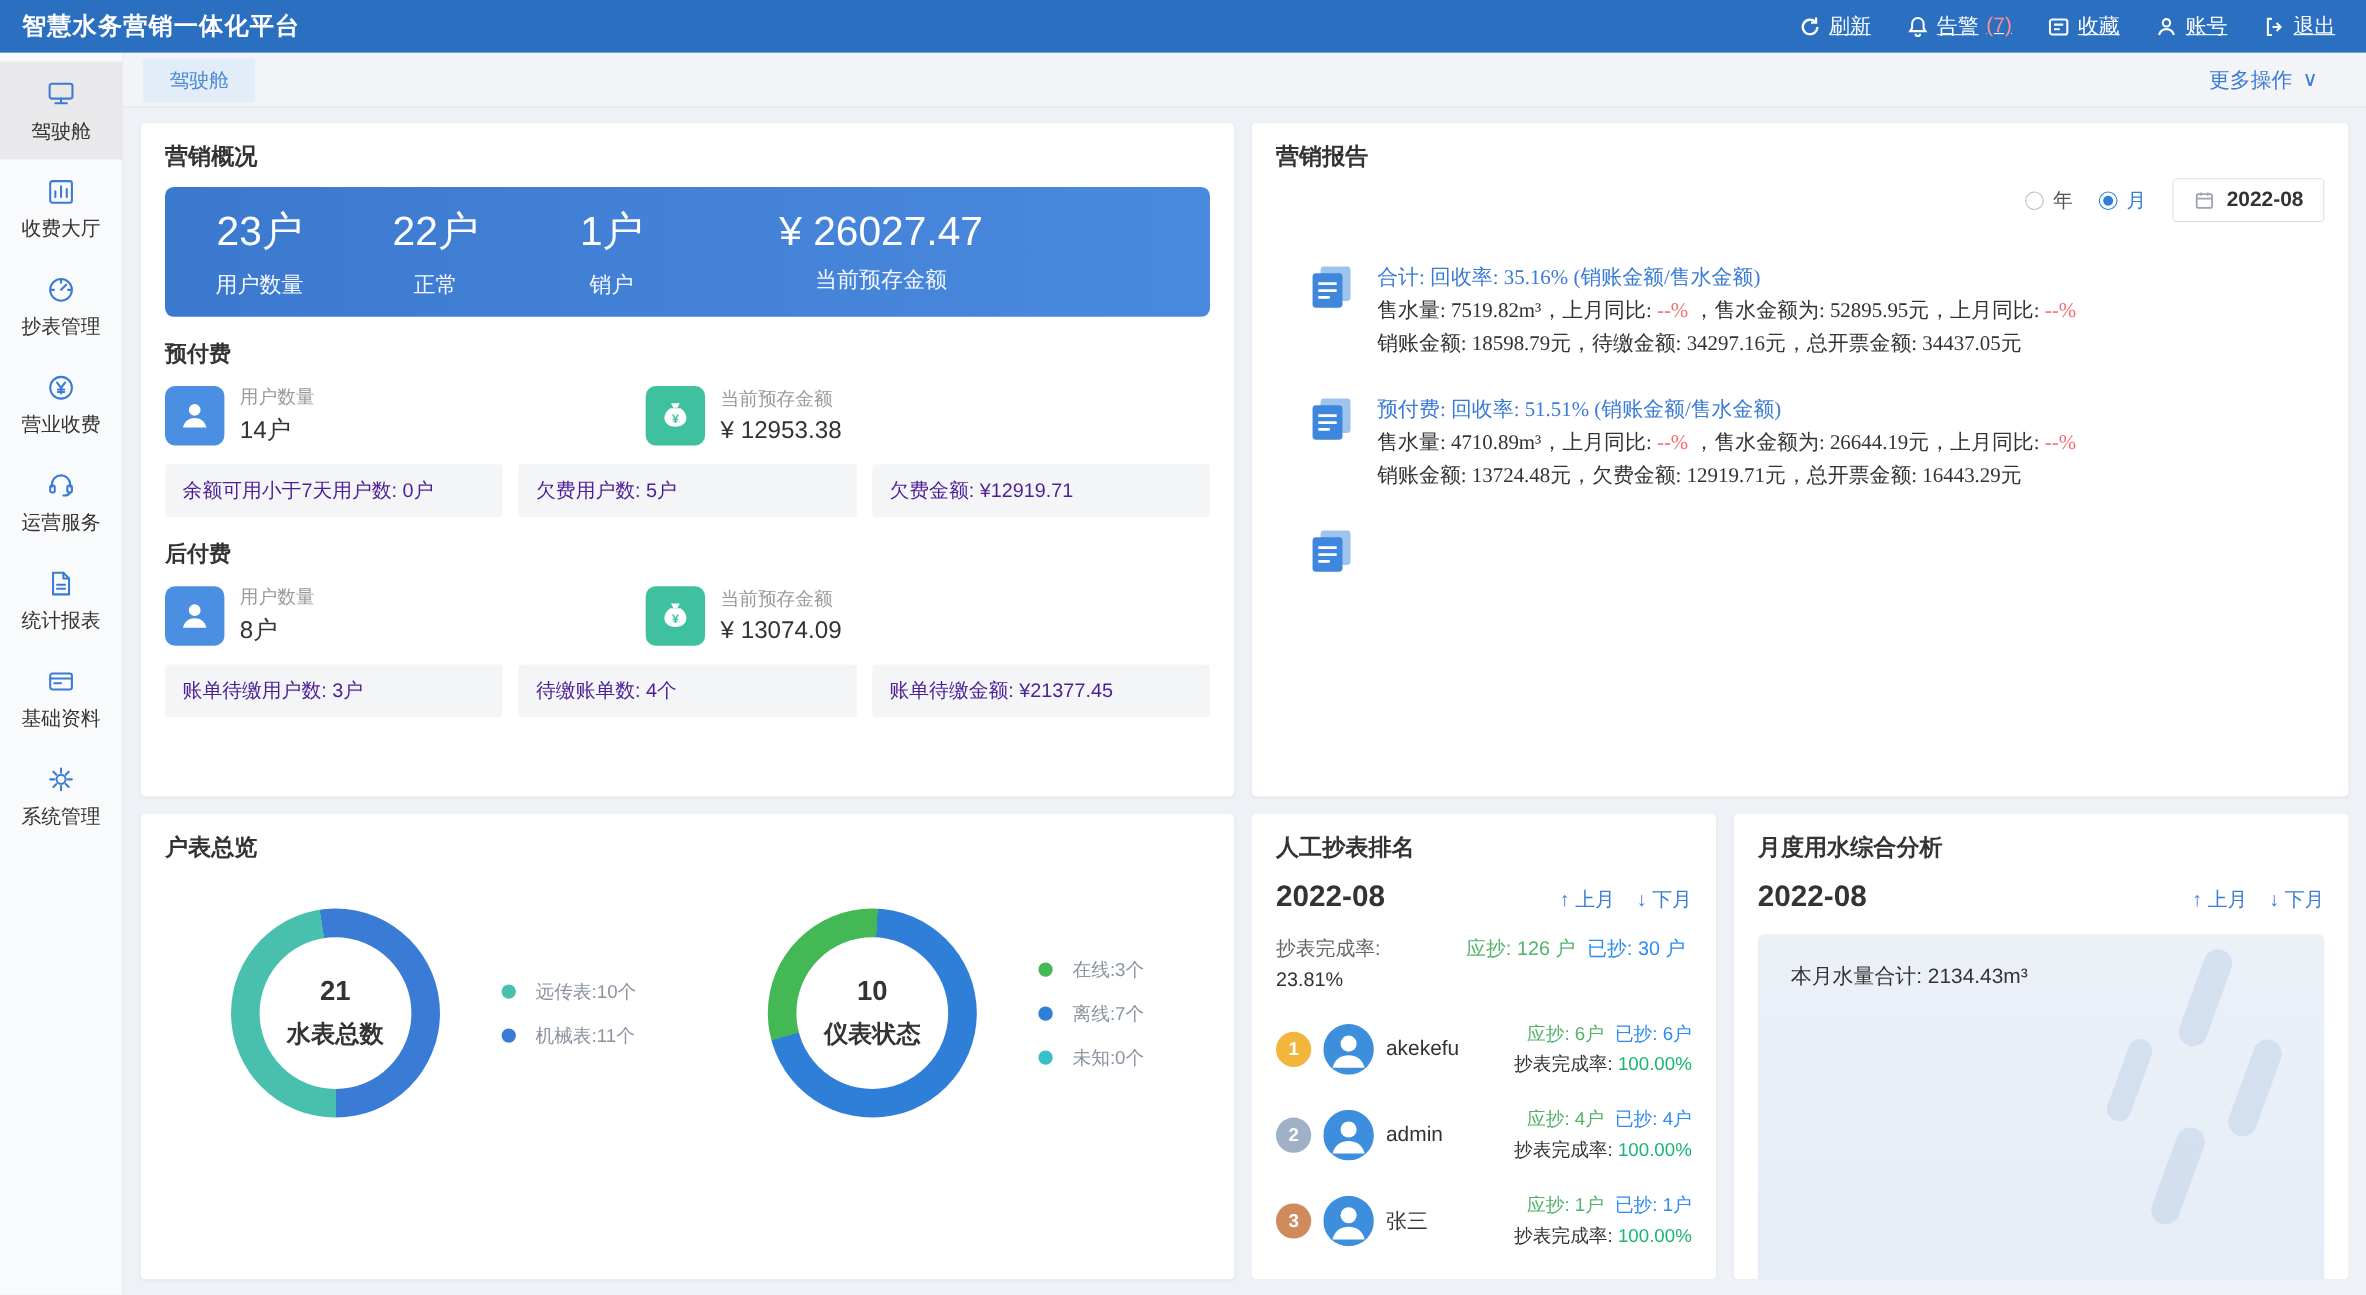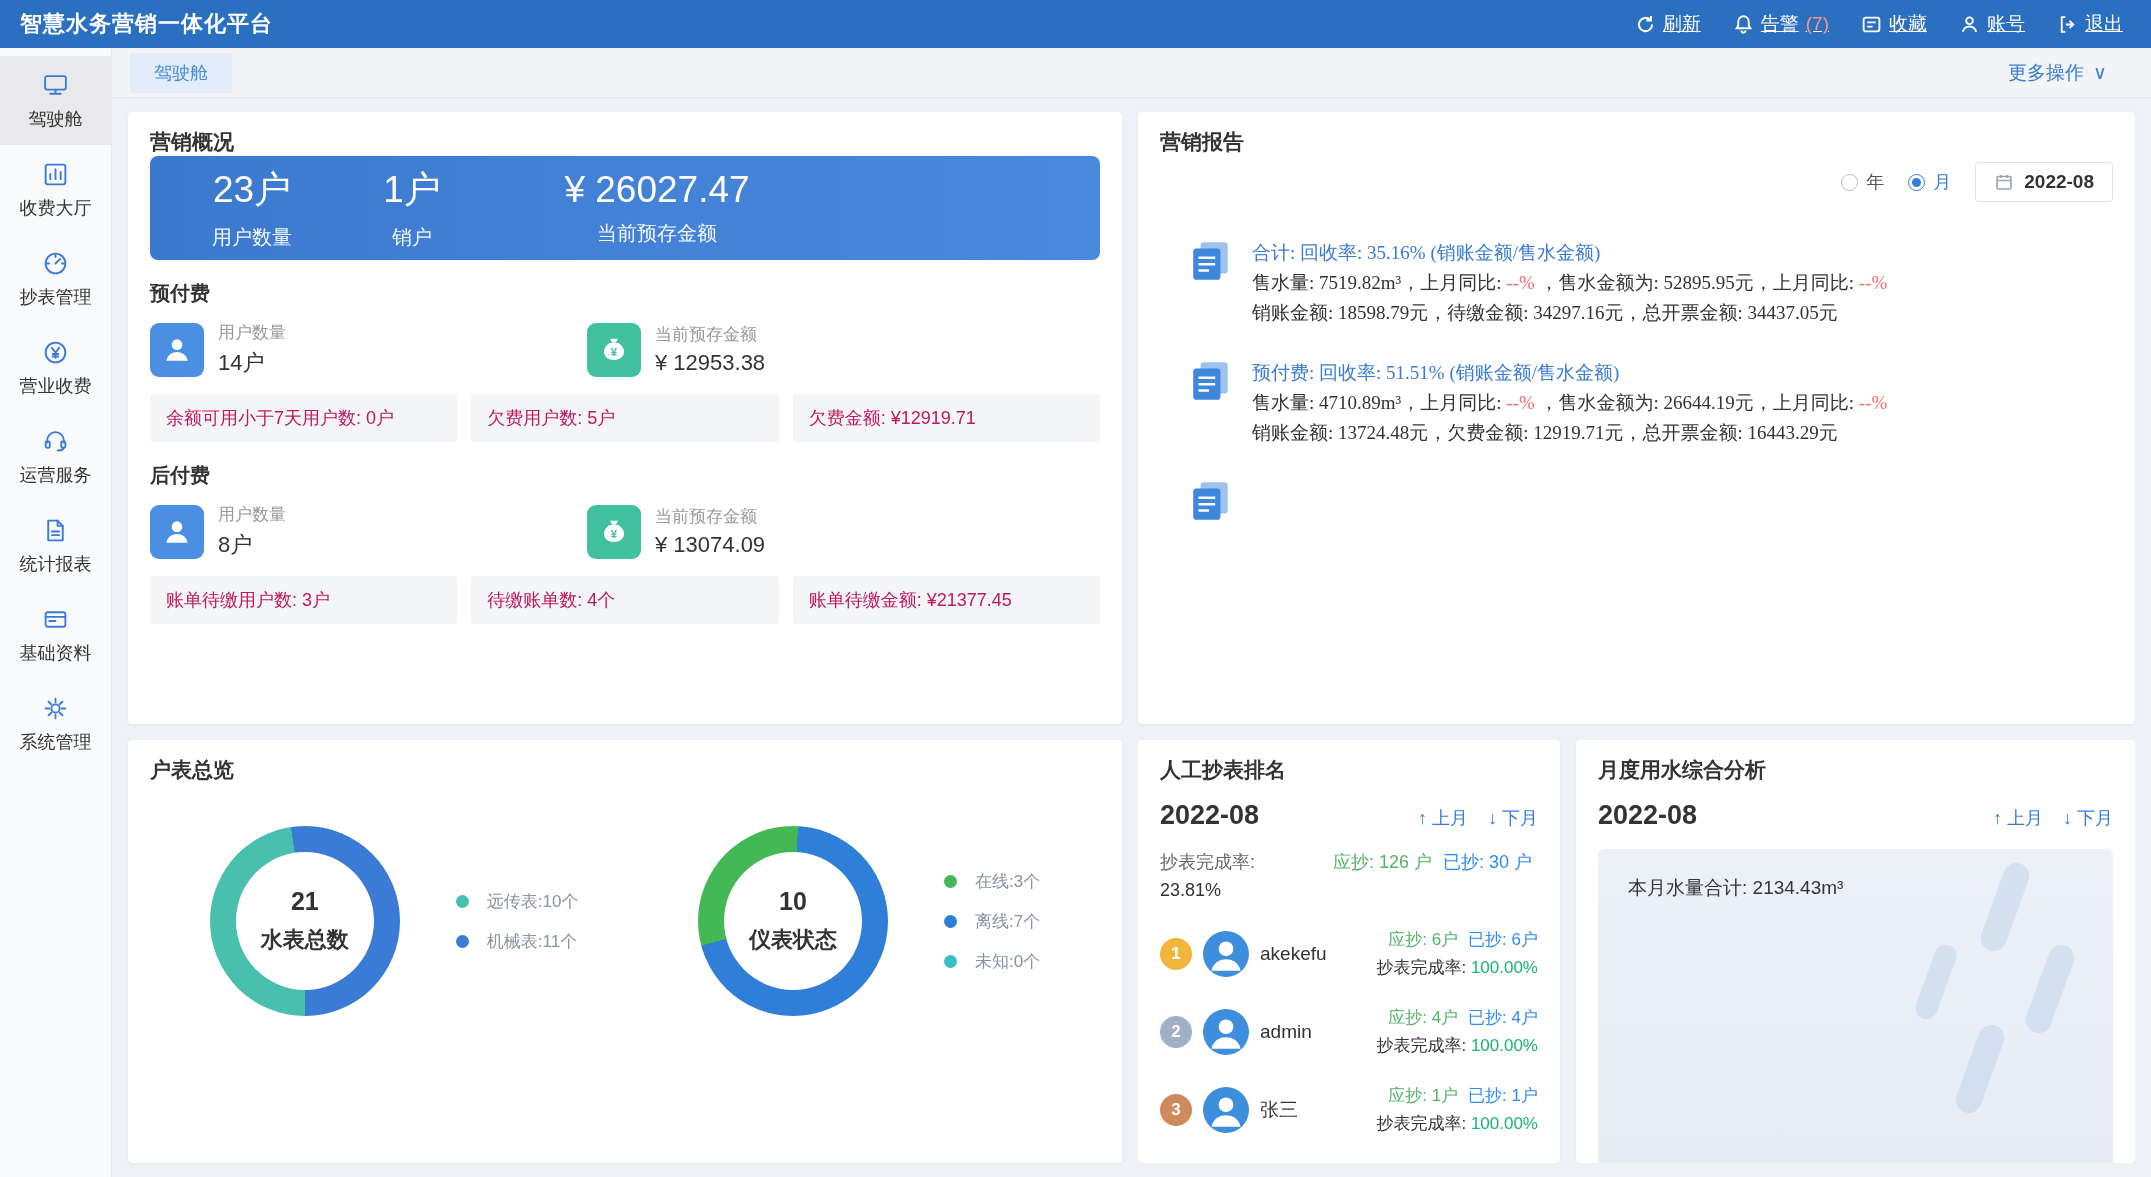--- a/index.html
+++ b/index.html
@@ -31,36 +31,36 @@
   
   .tabbar{height:50px;background:#f2f4f7;display:flex;align-items:center;padding:0 42px 0 18px;position:relative;border-bottom:1px solid #e4e7ec;}
   .tab{background:#e3edfa;color:#4b8bd4;font-size:18px;padding:8px 24px;border-radius:2px;cursor:pointer;}
   .more-actions{position:absolute;right:44px;color:var(--link);font-size:19px;display:flex;gap:9px;align-items:center;cursor:pointer;}
   
   .content{flex:1;padding:14px 16px;display:grid;grid-template-columns:994px 1fr;grid-template-rows:612px 1fr;gap:16px;overflow:hidden;min-height:0;}
   .card{background:#fff;border-radius:4px;padding:16px 22px;box-shadow:0 1px 3px rgba(0,0,0,.05);overflow:hidden;}
   .card-title{font-size:21px;font-weight:bold;color:#333;}
   .row2-right{display:grid;grid-template-columns:422px 1fr;gap:16px;min-height:0;overflow:hidden;}
   
-  .banner{height:104px;border-radius:8px;background:linear-gradient(90deg,#3b79cf,#4a8ade);display:flex;align-items:center;color:#fff;padding-left:22px;}
+  .banner{margin-top:14px;height:118px;border-radius:8px;background:linear-gradient(90deg,#3b79cf,#4a8ade);display:flex;align-items:center;color:#fff;padding-left:6px;}
   .banner-cell{width:160px;text-align:center;}
   .banner-cell.wide{width:330px;}
   .banner-value{font-size:37px;}
   .banner-label{font-size:20px;margin-top:9px;opacity:.95;}
   .section-title{font-size:20px;font-weight:bold;margin:20px 0 14px;}
   .tiles{display:flex;}
   .tile{display:flex;align-items:center;gap:14px;width:46%;}
   .tile-icon{width:54px;height:54px;border-radius:9px;display:flex;align-items:center;justify-content:center;flex:none;}
   .tile-icon.user-bg{background:#4a8fe2;}
   .tile-icon.money-bg{background:#3fc1a0;}
   .tile-icon svg{width:32px;height:32px;}
   .tile-label{font-size:17px;color:#999;}
   .tile-value{font-size:22px;color:#333;margin-top:4px;}
   .strips{display:flex;gap:14px;margin-top:16px;}
-  .strip{flex:1;background:#f4f5f7;border-radius:3px;padding:12px 16px;font-size:18px;color:#be185d;white-space:nowrap;overflow:hidden;}
+  .strip{flex:1;background:#f4f5f7;border-radius:3px;padding:12px 16px;font-size:18px;color:#4c1d95;white-space:nowrap;overflow:hidden;}
   
   .report-controls{display:flex;justify-content:flex-end;align-items:center;gap:24px;margin-top:6px;}
   .radio{display:flex;align-items:center;gap:8px;font-size:18px;color:#555;cursor:pointer;}
   .radio-circle{width:17px;height:17px;border-radius:50%;border:1.5px solid #b6bcc6;background:#fff;position:relative;flex:none;}
   .radio.checked .radio-circle{border-color:#2f7ed8;}
   .radio.checked .radio-circle::after{content:"";position:absolute;inset:3px;border-radius:50%;background:#2f7ed8;}
   .radio.checked .radio-label{color:#2f7ed8;}
   .datebox{display:flex;align-items:center;gap:10px;border:1px solid #dcdfe6;border-radius:4px;background:#fff;padding:8px 18px;font-size:19px;font-weight:bold;color:#333;cursor:pointer;}
   .datebox svg{width:20px;height:20px;}
   .report-list{margin-top:36px;display:flex;flex-direction:column;gap:30px;padding-left:28px;}
@@ -230,20 +230,24 @@
     <div class="content">
 
       <section class="card">
         <div class="card-title">营销概况</div>
         <div class="banner">
           <div class="banner-cell">
             <div class="banner-value">23户</div>
             <div class="banner-label">用户数量</div>
           </div>
           <div class="banner-cell">
+            <div class="banner-value">22户</div>
+            <div class="banner-label">正常</div>
+          </div>
+          <div class="banner-cell">
             <div class="banner-value">1户</div>
             <div class="banner-label">销户</div>
           </div>
           <div class="banner-cell wide">
             <div class="banner-value">¥ 26027.47</div>
             <div class="banner-label">当前预存金额</div>
           </div>
         </div>
 
         <div class="section-title">预付费</div>

